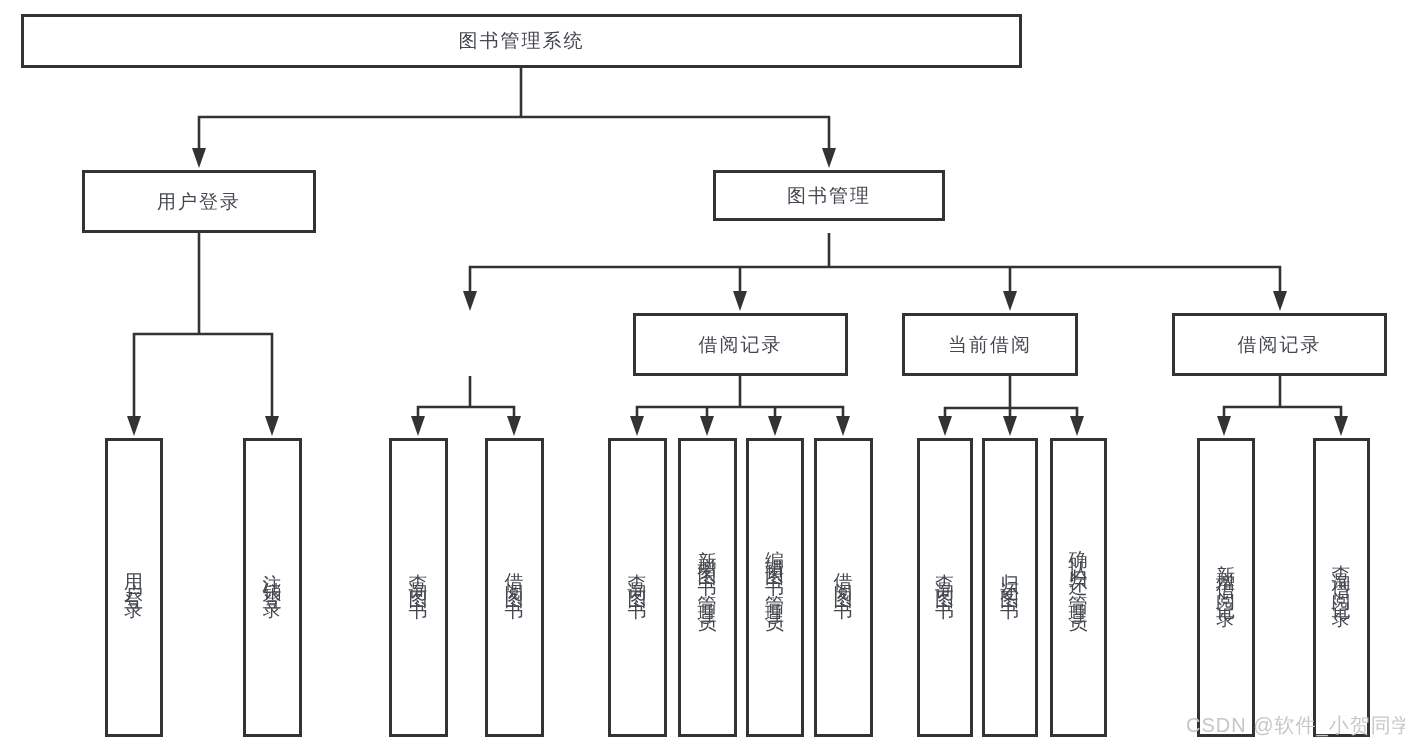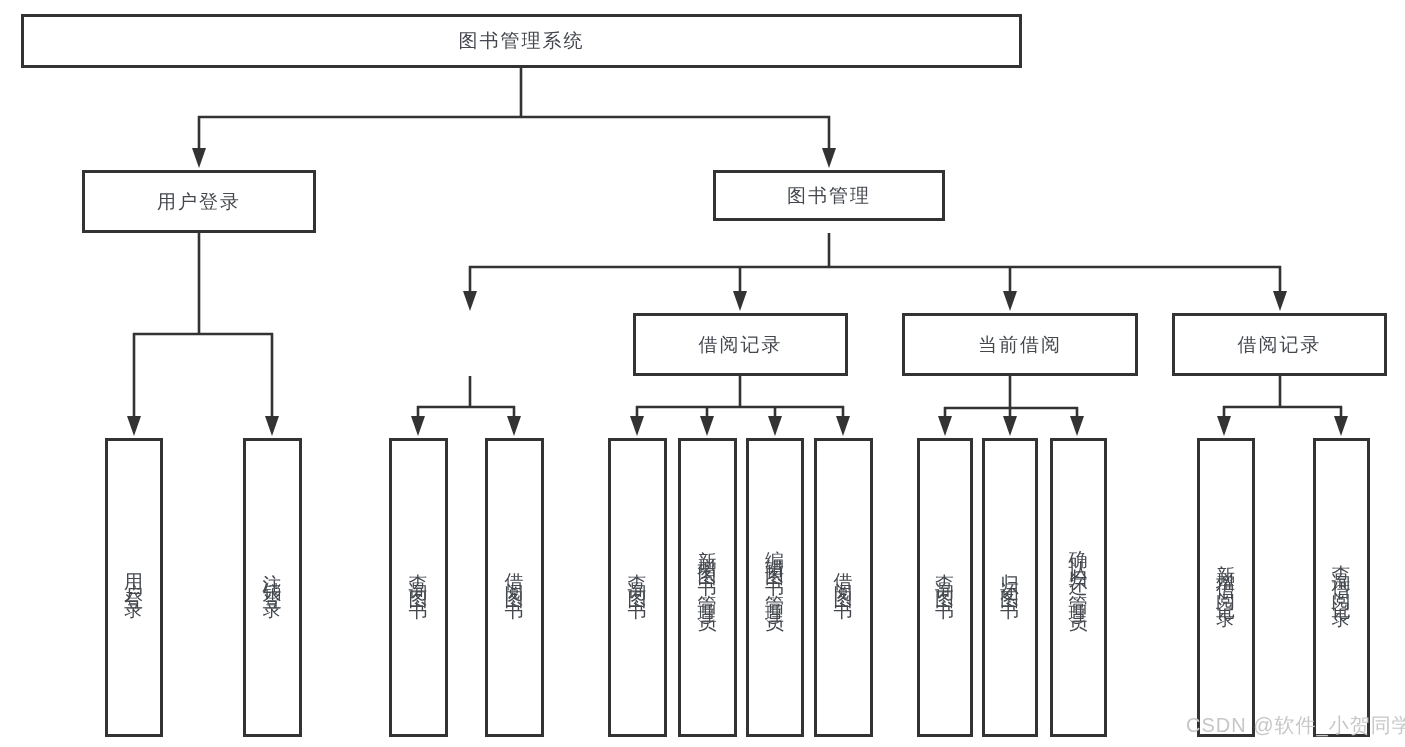--- a/index.html
+++ b/index.html
@@ -154,21 +154,21 @@
   <div class="node h-node" style="left:82px; top:170px; width:234px; height:63px;">
     <span>用户登录</span>
   </div>
   <div class="node h-node" style="left:713px; top:170px; width:232px; height:51px;">
     <span>图书管理</span>
   </div>
 
   <div class="node h-node" style="left:633px; top:313px; width:215px; height:63px;">
     <span>借阅记录</span>
   </div>
-  <div class="node h-node" style="left:902px; top:313px; width:236px; height:63px;text-align:right;">
+  <div class="node h-node" style="left:902px; top:313px; width:176px; height:63px;text-align:right;">
     <span>当前借阅</span>
   </div>
   <div class="node h-node" style="left:1172px; top:313px; width:215px; height:63px;">
     <span>借阅记录</span>
   </div>
 
   <div class="node leaf" style="left:105px; top:438px; width:58px; height:299px;">
     <span>用户登录</span>
   </div>
   <div class="node leaf" style="left:243px; top:438px; width:59px; height:299px;">

